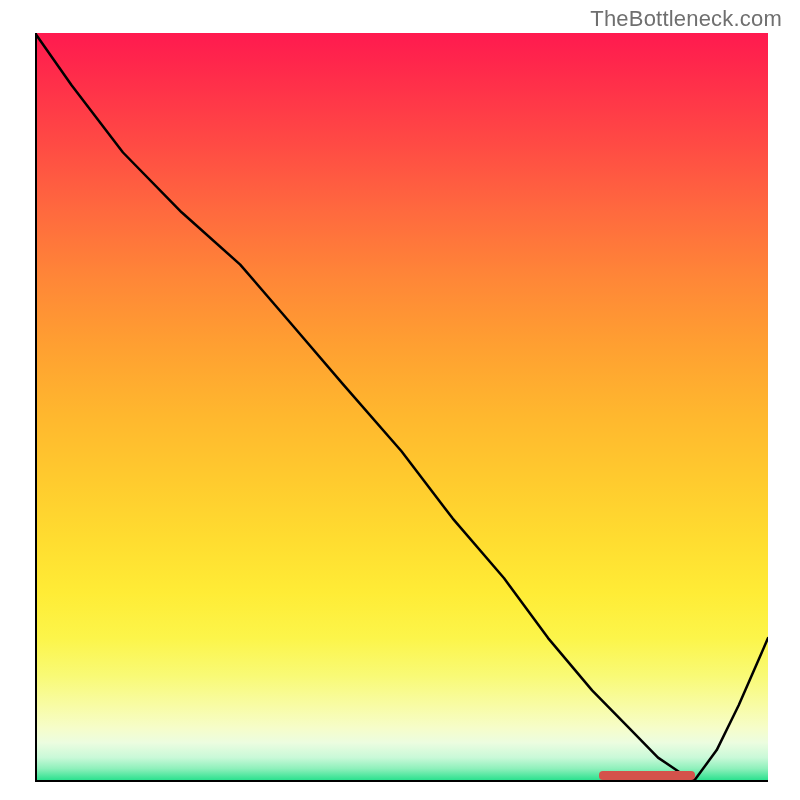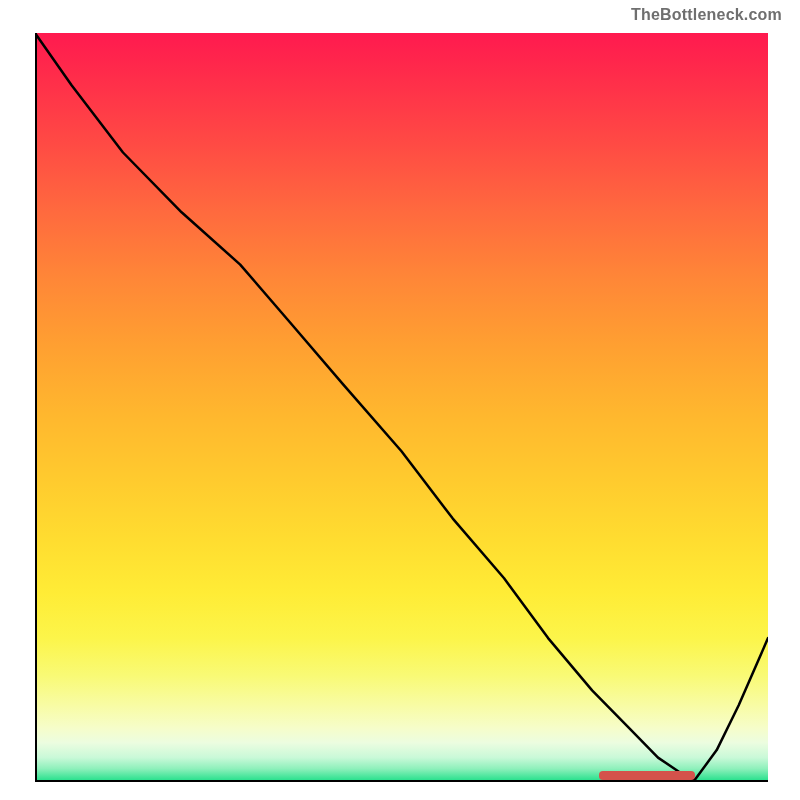--- a/index.html
+++ b/index.html
@@ -8,23 +8,23 @@
     height: 800px;
     background: #ffffff;
     position: relative;
     font-family: Arial, sans-serif;
     overflow: hidden;
   }
   .watermark {
     position: absolute;
     top: 6px;
     right: 18px;
-    font-size: 16px;
+    font-size: 22px;
     color: #6f6f6f;
-    font-weight: 700;
+    font-weight: 400;
     letter-spacing: 0.2px;
     z-index: 10;
   }
   .plot-area {
     position: absolute;
     left: 35px;
     top: 33px;
     width: 733px;
     height: 747px;
   }

